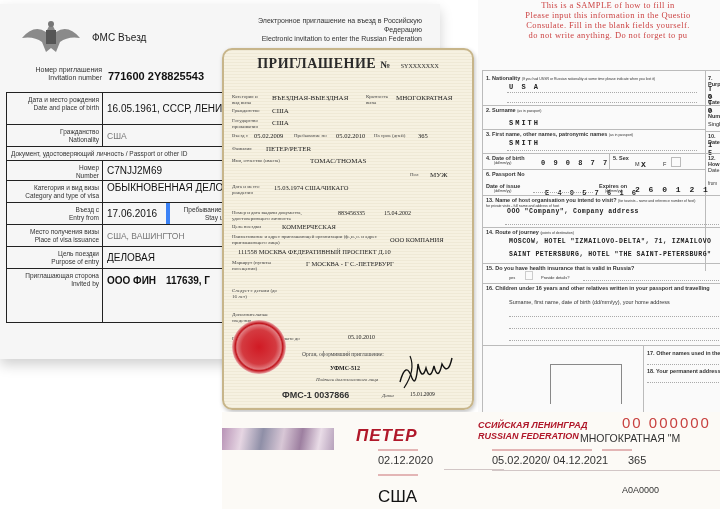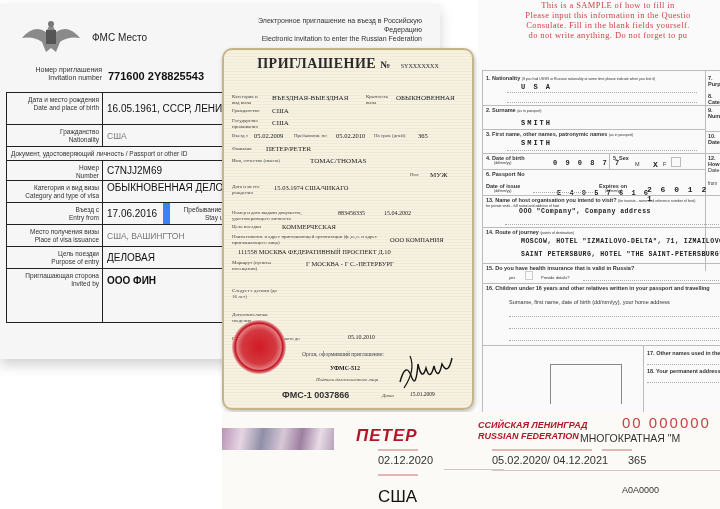--- a/index.html
+++ b/index.html
@@ -16,32 +16,32 @@
   .fms-head { position: absolute; left: 222px; top: 12px; width: 200px; font-size: 7px; text-align: right; color: #333; line-height: 9px; }
   .fms-invno-label { position: absolute; left: 10px; top: 62px; width: 92px; text-align: right; font-size: 7px; color: #333; line-height: 8px; }
   .fms-invno { position: absolute; left: 108px; top: 66px; font-size: 11px; font-weight: bold; }
   .fms-table { position: absolute; left: 6px; top: 88px; width: 434px; border-top: 1px solid #222; border-left: 1px solid #222; }
   .fms-row { display: flex; border-bottom: 1px solid #222; }
   .fms-lbl { width: 96px; border-right: 1px solid #222; text-align: right; font-size: 6.5px; color: #333; padding: 3px 3px; line-height: 8px; }
   .fms-val { flex: 1; font-size: 10px; padding: 6px 4px; font-weight: 500; }
   .fms-val.light { color: #777; font-size: 8.5px; font-weight: normal; }
   .fms-full { width: 100%; font-size: 6.5px; padding: 3px 4px; color: #333; }
   .fms-split { display: flex; flex: 1; }
-  .fms-split .fms-val { flex: 0 0 67px; border-right: 7px solid #3b82f6; }
+  .fms-split .fms-val { flex: 0 0 67px; border-right: 4px solid #3b82f6; }
   .fms-stay { text-align: right; font-size: 6.5px; color: #333; padding: 3px 3px; line-height: 8px; width: 60px; }
   .fms-inv { display: flex; justify-content: space-between; flex: 1; font-size: 10px; font-weight: bold; padding: 6px 4px; }
 
   
   .q { position: absolute; left: 478px; top: 0; width: 242px; height: 420px; background: #fafafa; }
   .q-note { position: absolute; left: 0; top: 0; width: 260px; text-align: center; font-family: "Liberation Serif", serif; color: #c44; font-size: 8.5px; line-height: 10px; letter-spacing: 0.4px; }
   .q-form { position: absolute; left: 4px; top: 70px; width: 240px; height: 345px; border: 1px solid #bbb; font-size: 5.5px; color: #333; }
   .q-line { position: absolute; left: 0; width: 100%; border-top: 1px solid #bbb; }
   .q-vline { position: absolute; top: 0; border-left: 1px solid #bbb; }
   .q-lbl { position: absolute; font-weight: bold; font-size: 5.5px; }
-  .q-val { position: absolute; font-family: "Liberation Mono", monospace; font-size: 7px; letter-spacing: 2px; font-weight: bold; color: #222; margin-left: 12px; }
+  .q-val { position: absolute; font-family: "Liberation Mono", monospace; font-size: 7px; letter-spacing: 2px; font-weight: bold; color: #222; }
   .q-val.route { letter-spacing: 0.5px; font-size: 6.5px; }
   .q-grid { position: absolute; height: 8px; border-bottom: 1px dotted #aaa; }
   .q-photo { position: absolute; left: 68px; top: 313px; width: 72px; height: 40px; border: 1px solid #888; border-bottom: none; }
 
   
   .inv {
     position: absolute; left: 222px; top: 48px; width: 252px; height: 362px;
     background: repeating-linear-gradient(0deg, #efe9d6 0px, #efe9d6 1px, #f6f1e1 1px, #f6f1e1 3px);
     border: 2px solid #c7b58a; border-radius: 10px; box-shadow: 1px 2px 4px rgba(0,0,0,0.25);
     font-family: "Liberation Serif", serif; color: #2a2a2a;
@@ -76,21 +76,21 @@
 </style>
 </head>
 <body>
 
 <div class="fms">
   <svg class="fms-emblem" viewBox="0 0 62 38">
     <path d="M2 20 Q14 6 26 14 L31 4 L36 14 Q48 6 60 20 Q48 18 40 24 L36 34 L31 30 L26 34 L22 24 Q14 18 2 20Z" fill="#8a8a8a"></path>
     <rect x="26" y="12" width="10" height="14" fill="#555"></rect>
     <circle cx="31" cy="6" r="3" fill="#777"></circle>
   </svg>
-  <div class="fms-title">ФМС Место</div>
+  <div class="fms-title">ФМС Въезд</div>
   <div class="fms-head">
     <div>Электронное приглашение на въезд в Российскую Федерацию</div>
     <div>Electronic invitation to enter the Russian Federation</div>
   </div>
   <div class="fms-invno-label">
     <div>Номер приглашения</div>
     <div>Invitation number</div>
   </div>
   <div class="fms-invno">771600 2Y8825543</div>
 
@@ -153,20 +153,21 @@
         </div>
       <div class="fms-val" style="padding-top:5px">ДЕЛОВАЯ</div>
     </div>
     <div class="fms-row" style="height:54px">
       <div class="fms-lbl">
           <div>Приглашающая сторона</div>
           <div>Invited by</div>
         </div>
       <div class="fms-inv" style="padding-right:230px">
         <span>ООО ФИН</span>
+        <span>117639, Г</span>
       </div>
     </div>
   </div>
 </div>
 
 <div class="q">
   <div class="q-note">
     <div>This is a SAMPLE of how to fill in</div>
     <div>Please input this information in the Questio</div>
     <div>Consulate. Fill in the blank fields yourself.</div>
@@ -270,21 +271,21 @@
 <div class="inv">
   <div class="inv-title">
     <span>ПРИГЛАШЕНИЕ</span>
     <span class="no">№</span>
     <span class="num">SYXXXXXXX</span>
   </div>
 
   <div class="inv-f" style="left:8px;top:44px;width:30px">Категория и вид визы</div>
   <div class="inv-v" style="left:48px;top:44px">ВЪЕЗДНАЯ-ВЫЕЗДНАЯ</div>
   <div class="inv-f" style="left:142px;top:44px;width:26px">Кратность визы</div>
-  <div class="inv-v" style="left:172px;top:44px">ОБЫКНОВЕННАЯ</div>
+  <div class="inv-v" style="left:172px;top:44px">МНОГОКРАТНАЯ</div>
 
   <div class="inv-f" style="left:8px;top:58px">Гражданство</div>
   <div class="inv-v" style="left:48px;top:57px">США</div>
   <div class="inv-f" style="left:8px;top:68px;width:34px">Государство проживания</div>
   <div class="inv-v" style="left:48px;top:69px">США</div>
 
   <div class="inv-f" style="left:8px;top:83px">Въезд с</div>
   <div class="inv-v" style="left:30px;top:82px;font-size:6.5px">05.02.2009</div>
   <div class="inv-f" style="left:70px;top:83px">Пребывание по</div>
   <div class="inv-v" style="left:112px;top:82px;font-size:6.5px">05.02.2010</div>

